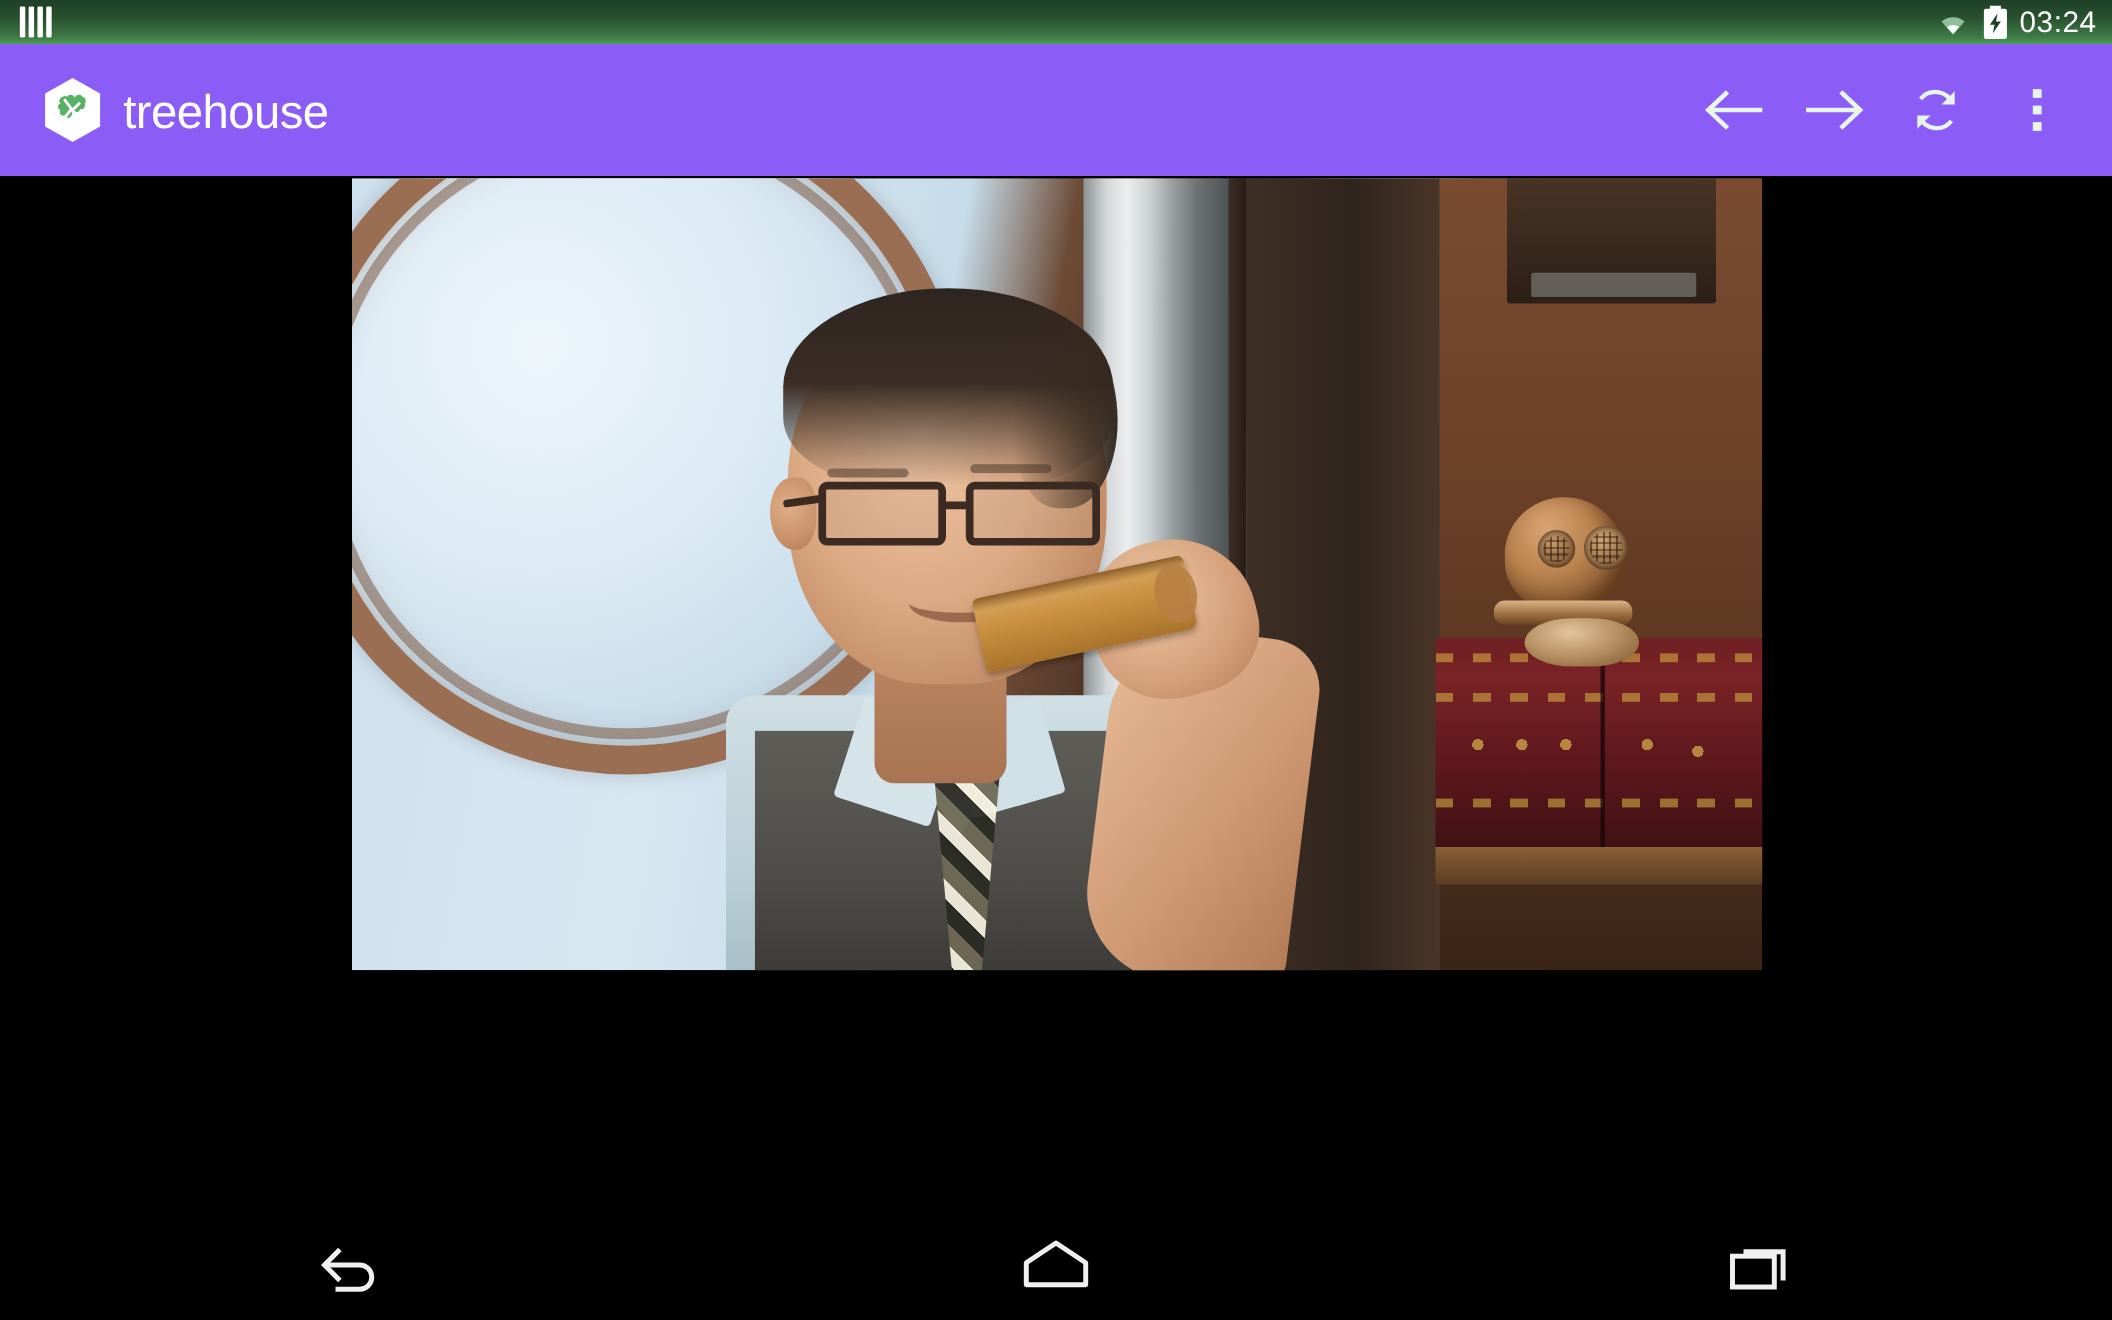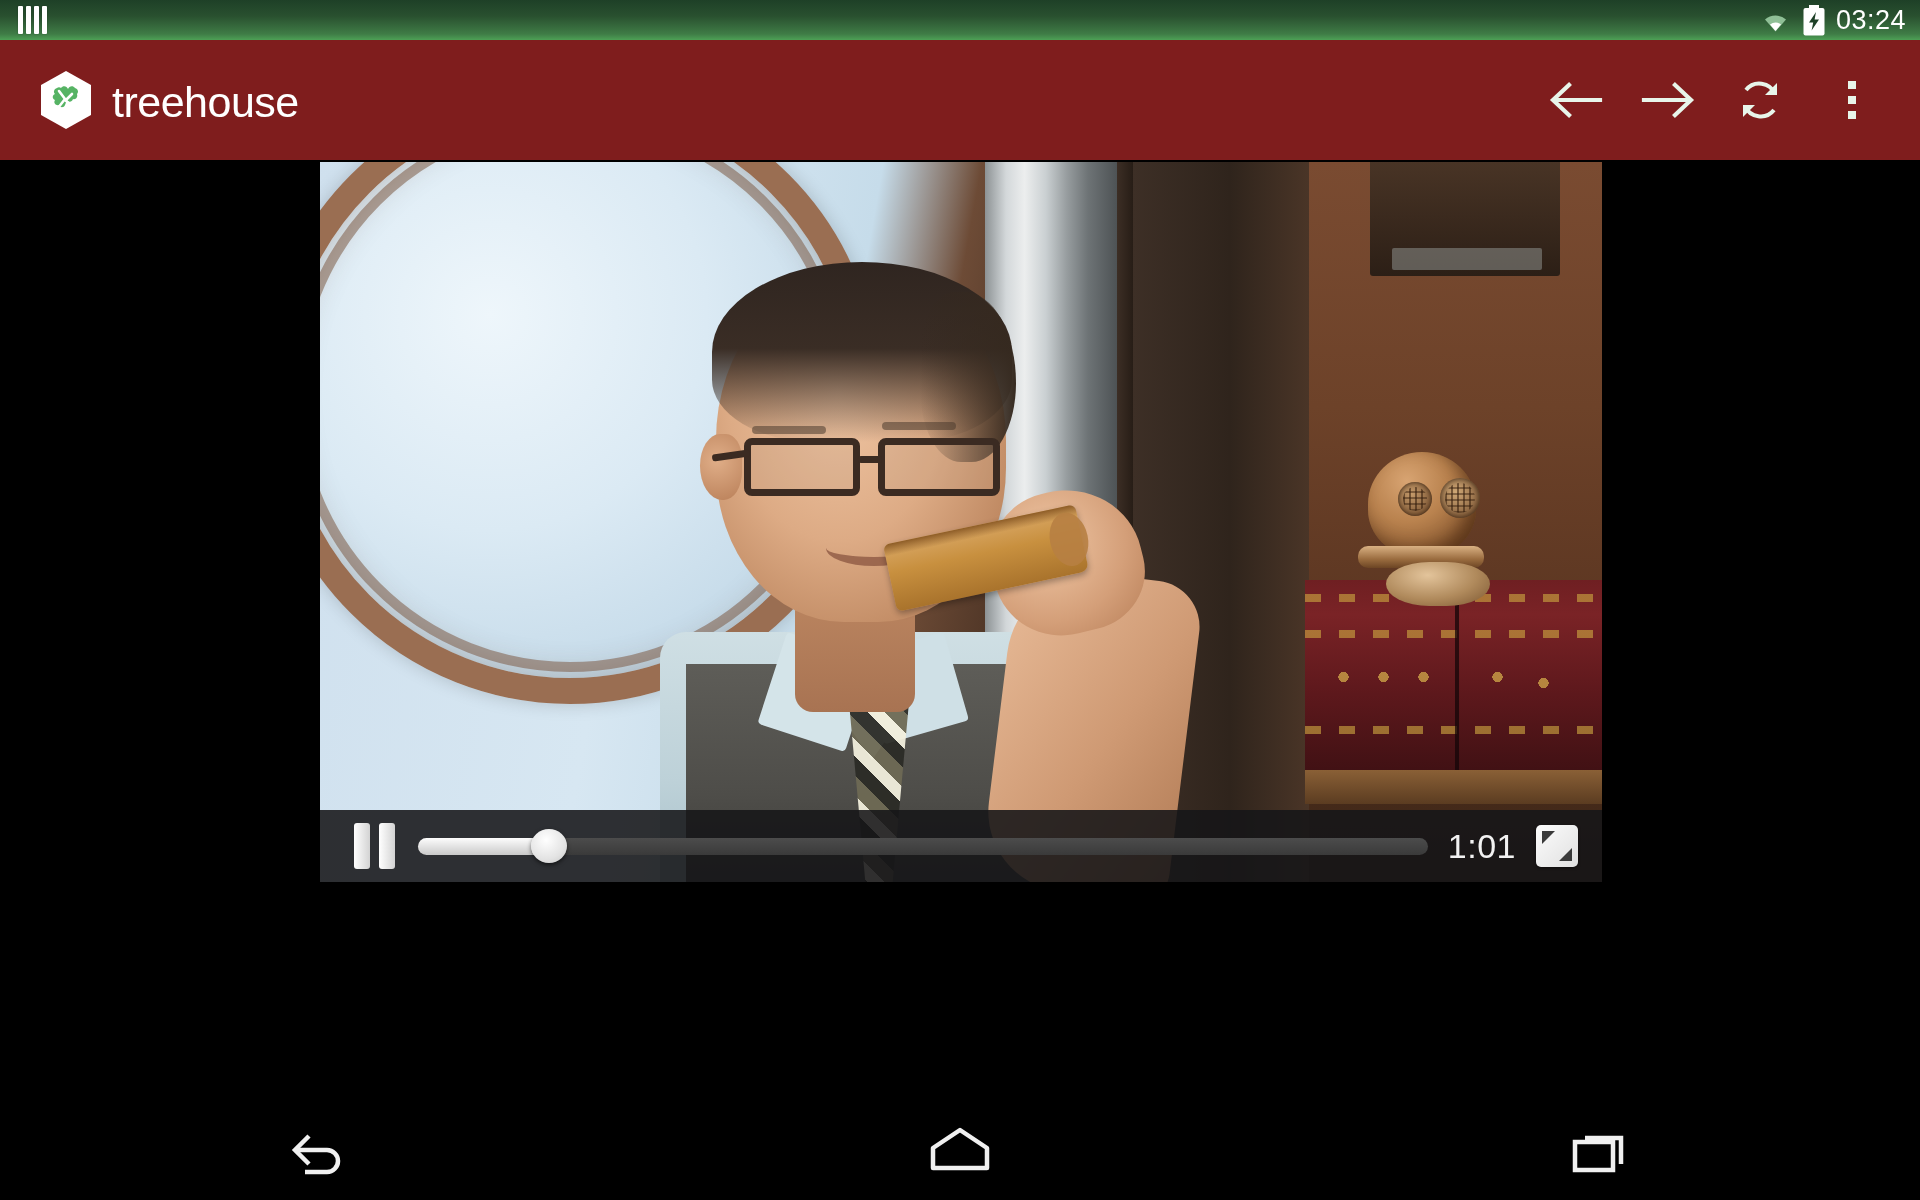--- a/index.html
+++ b/index.html
@@ -21,21 +21,21 @@
   .sb-bar{ width:5px; height:28px; background:#fff; border-radius:1px;
            box-shadow:0 0 2px rgba(0,0,0,.25); }
   .sb-right{ position:absolute; right:14px; top:0; height:40px;
              display:flex; align-items:center; gap:11px; }
   .sb-time{ color:#fff; font-size:27px; letter-spacing:.5px; line-height:1;
             font-family:"Liberation Sans", sans-serif; }
 
   
   .appbar{
     position:absolute; left:0; top:40px; width:1920px; height:120px;
-    background:#7f1d1d; z-index:25;
+    background:#8b5cf6; z-index:25;
   }
   .brand{ position:absolute; left:40px; top:0; height:120px;
           display:flex; align-items:center; gap:20px; }
   .brand-mark{ width:52px; height:58px; flex:none; }
   .brand-word{ color:#fff; font-size:43px; font-weight:400;
                letter-spacing:-0.5px; line-height:1; position:relative; top:2px; }
 
   .actions{ position:absolute; right:22px; top:0; height:120px;
             display:flex; align-items:center; }
   .act{ width:92px; height:120px; display:flex; align-items:center;
@@ -357,36 +357,20 @@
         <div class="arm"></div>
         <div class="hand"></div>
         <div class="ring"></div>
         <div class="toast">
             <div class="toast-crust"></div>
             <div class="toast-bite"></div>
           </div>
       </div>
     </div>
 
-    <div class="controls">
-      <div class="pause">
-        <span></span>
-          <span></span>
-      </div>
-      <div class="seek" id="seek">
-        <div class="track"></div>
-        <div class="fill" id="fill" style="width: 13%;"></div>
-        <div class="thumb" id="thumb" style="left: 13%;"></div>
-      </div>
-      <div class="tdisplay">1:01</div>
-      <div class="fullscreen">
-        <div class="fs-tl"></div>
-          <div class="fs-br"></div>
-      </div>
-    </div>
   </div>
 
   <div class="navbar">
     <div class="nav">
       <svg width="66" height="52" viewBox="0 0 66 52">
         <path d="M10 26 H40 a11 11 0 0 1 0 22 H18" stroke="#f0f0f0" stroke-width="4.5" fill="none"></path>
         <path d="M22 12 L8 26 L22 40" stroke="#f0f0f0" stroke-width="4.5" fill="none"></path>
       </svg>
     </div>
     <div class="nav">

